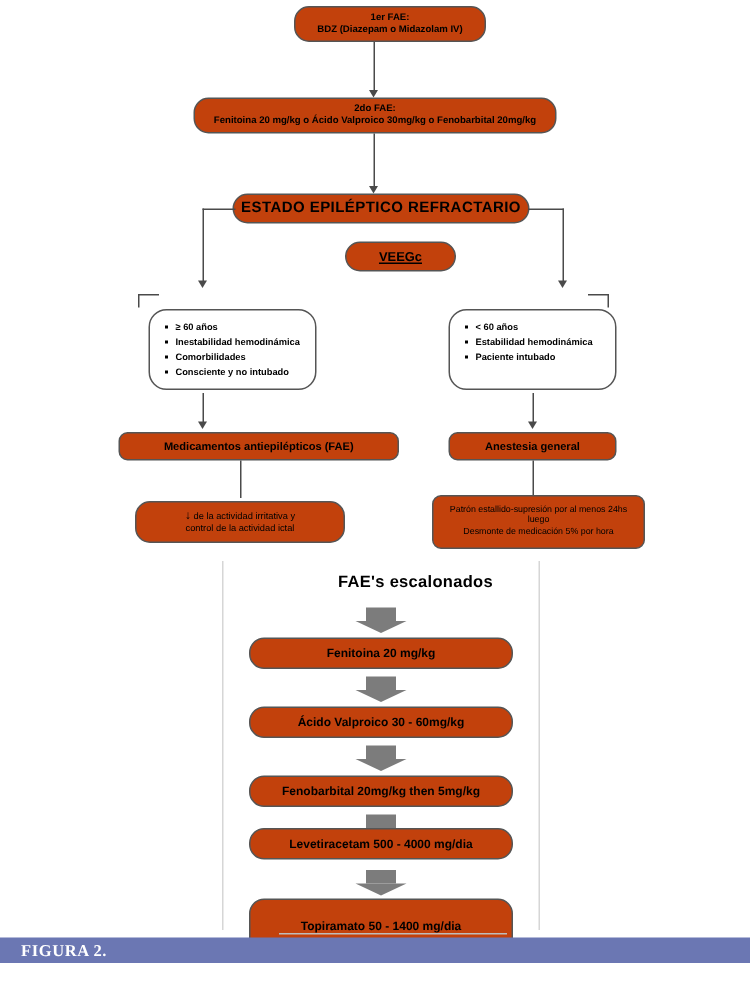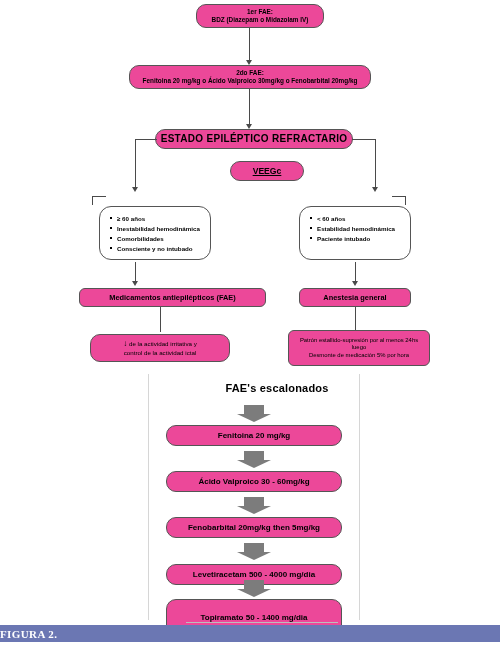--- a/index.html
+++ b/index.html
@@ -6,21 +6,21 @@
   body{
     width:500px;height:659px;background:#ffffff;
     font-family:"Liberation Sans", sans-serif;
     color:#000;overflow:hidden;position:relative;
   }
   .canvas{position:relative;width:500px;height:659px;}
 
   
   .box{
     position:absolute;box-sizing:border-box;
-    border:1px solid #555;border-radius:6px;background:#ec4899;
+    border:1px solid #555;border-radius:6px;background:#c2410c;
     display:flex;align-items:center;justify-content:center;
     text-align:center;font-weight:bold;line-height:1.25;
   }
   .box.soft{border-radius:10px;}
   .box .inner{padding:0 4px;}
 
   
   .crit{
     position:absolute;box-sizing:border-box;
     border:1px solid #555;border-radius:12px;background:#fff;
@@ -57,21 +57,21 @@
   .esc-title{
     position:absolute;text-align:center;font-weight:bold;font-size:11px;
     letter-spacing:.2px;
   }
 
   
   .fig-banner{
     position:absolute;left:0;background:#6b77b3;color:#fff;
     display:flex;align-items:center;
     font-family:"Liberation Serif", serif;font-weight:bold;font-size:11px;
-    letter-spacing:.4px;box-sizing:border-box;
+    letter-spacing:.4px;padding-left:14px;box-sizing:border-box;
   }
   .fig-caption{
     position:absolute;font-family:"Liberation Serif", serif;
     font-size:8.5px;font-variant:small-caps;color:#1a1a1a;letter-spacing:.1px;
     white-space:nowrap;
   }
   .rule-top{position:absolute;height:1px;background:#bdbdbd;}
 </style>
 </head>
 <body>
@@ -195,21 +195,21 @@
     <div class="tip"></div>
   </div>
   <div class="box soft" style="left:166px;top:517px;width:176px;height:21px;font-size:8px;">
     <div class="inner">Fenobarbital 20mg/kg then 5mg/kg</div>
   </div>
 
   <div class="blockarrow" style="left:237px;top:543px;">
     <div class="stem"></div>
     <div class="tip"></div>
   </div>
-  <div class="box soft" style="left:166px;top:564px;width:176px;height:21px;font-size:8px;">
+  <div class="box soft" style="left:166px;top:552px;width:176px;height:21px;font-size:8px;">
     <div class="inner">Levetiracetam 500 - 4000 mg/dia</div>
   </div>
 
   <div class="blockarrow" style="left:237px;top:580px;">
     <div class="stem"></div>
     <div class="tip"></div>
   </div>
   <div class="box soft" style="left:166px;top:599px;width:176px;height:38px;font-size:8px;">
     <div class="inner">Topiramato 50 - 1400 mg/dia</div>
   </div>

